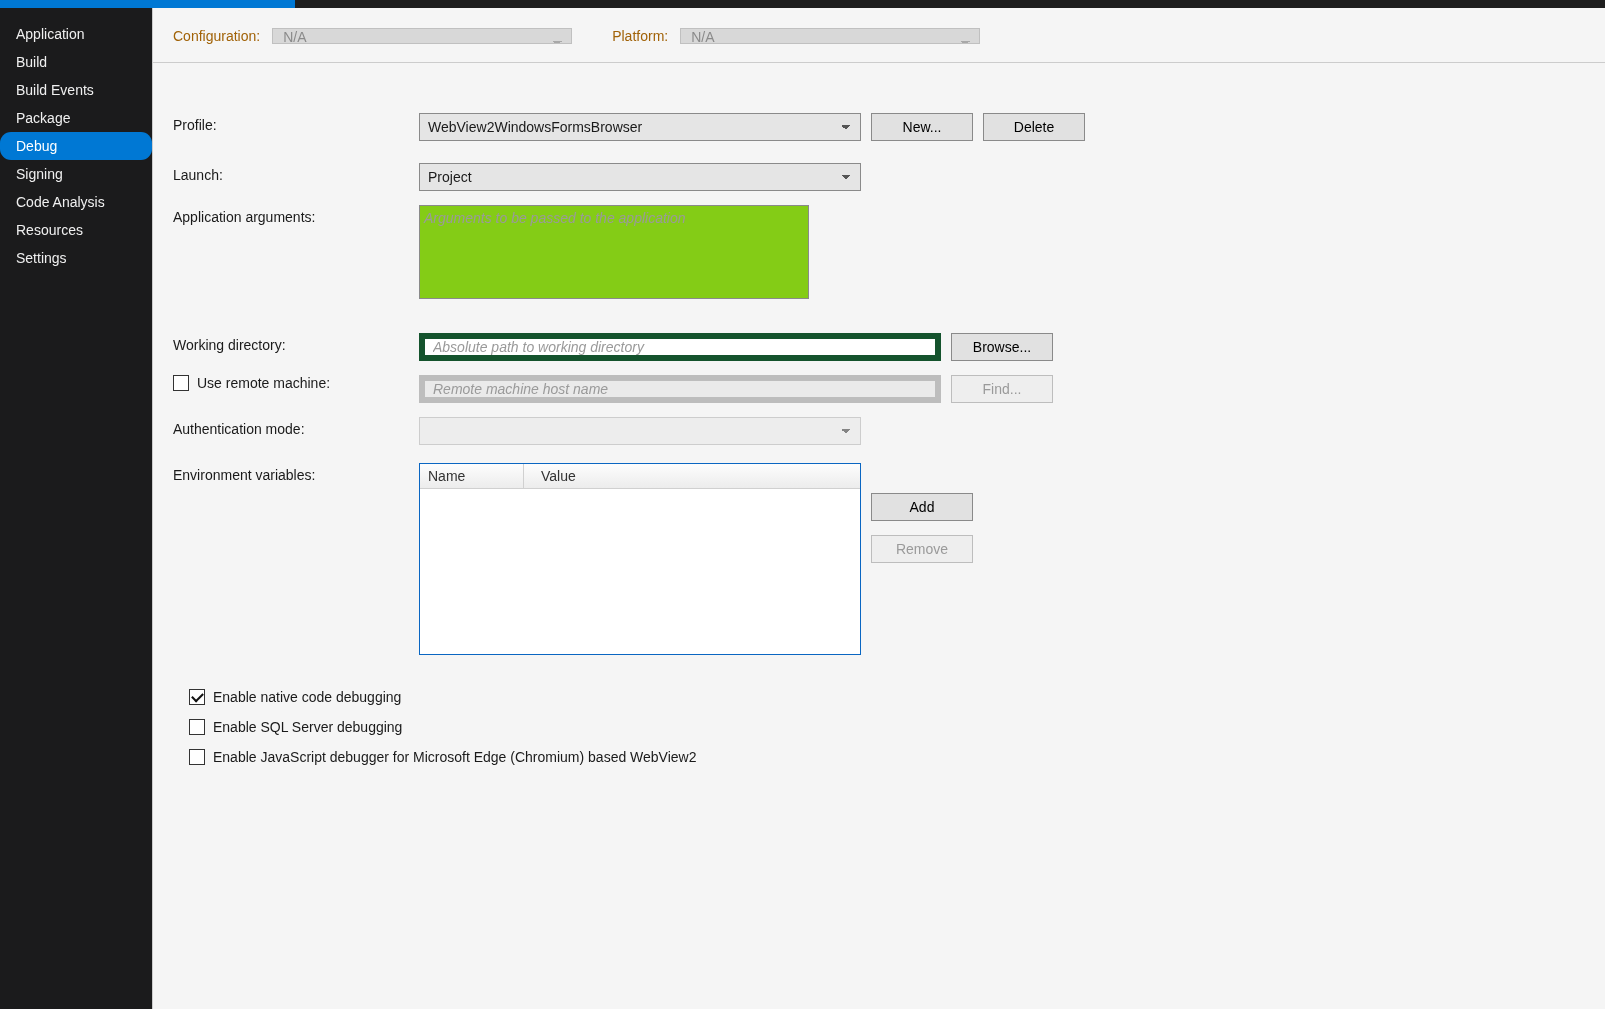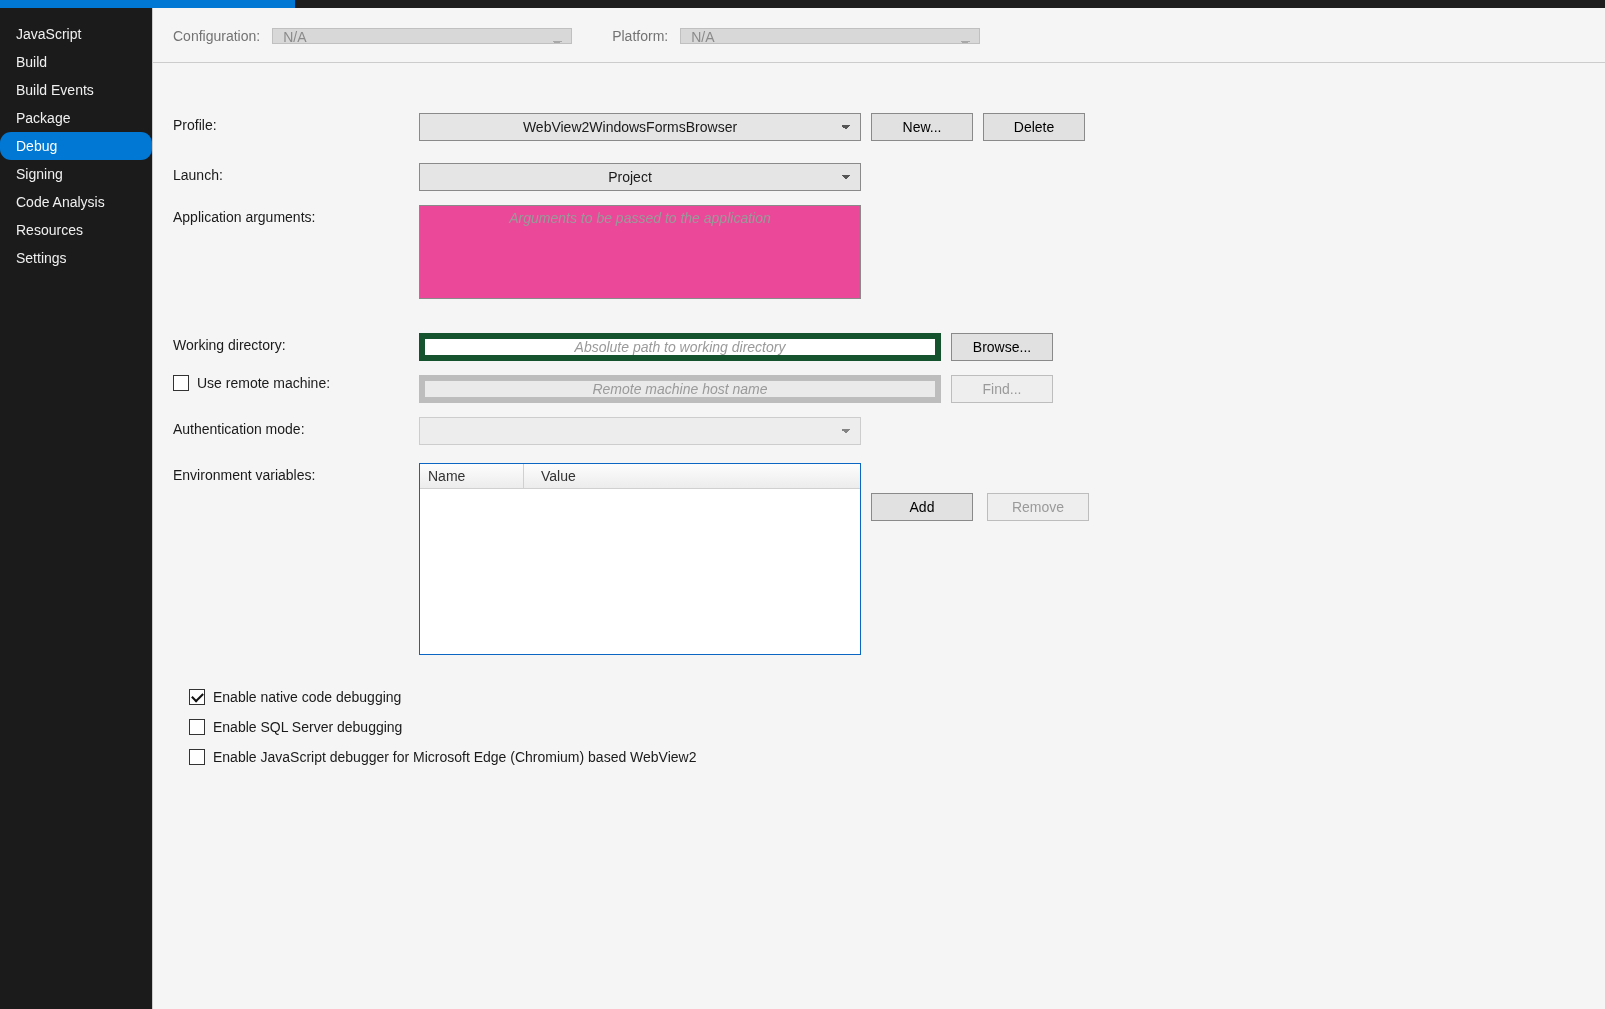--- a/index.html
+++ b/index.html
@@ -16,58 +16,58 @@
   .sidebar-item { padding: 6px 16px; cursor: pointer; font-size: 14px; color: #f0f0f0; position: relative; }
   .sidebar-item.active { background: #0078d4; color: #ffffff; border-radius: 11px; }
   .sidebar-item.active::after {
     content: ""; position: absolute; right: -8px; top: 50%; margin-top: -8px;
     border: 8px solid transparent; border-left-color: #0078d4;
   }
 
   
   .content { flex: 1; background: #f5f5f5; padding: 0 0 0 0; overflow: auto; border-left: 1px solid #ccc; }
   .config-row { display: flex; align-items: center; padding: 20px 20px 18px 20px; border-bottom: 1px solid #cccccc; gap: 12px; }
-  .config-label { color: #737373; font-size: 14px; }
+  .config-label { color: #a16207; font-size: 14px; }
   .config-select {
     appearance: none; -webkit-appearance: none;
     background: #cccccc; border: 1px solid #aaaaaa; color: #5e5e5e;
     height: 16px; padding: 0 28px 0 10px; font-size: 14px;
     background-image: linear-gradient(45deg, transparent 50%, #888 50%), linear-gradient(135deg, #888 50%, transparent 50%);
     background-position: calc(100% - 14px) 12px, calc(100% - 9px) 12px;
     background-size: 5px 5px, 5px 5px; background-repeat: no-repeat;
   }
   .config-select.wide1 { width: 300px; }
   .config-select.wide2 { width: 300px; }
 
   .form-area { padding: 30px 20px 30px 20px; }
   .form-row { display: flex; align-items: flex-start; margin-bottom: 14px; }
   .form-label { width: 246px; padding-top: 4px; font-size: 14px; color: #1a1a1a; }
   .form-controls { display: flex; gap: 10px; align-items: flex-start; }
 
   .dropdown, .textbox, .textarea {
-    font-family: inherit; font-size: 14px; color: #1a1a1a; text-align: center;
+    font-family: inherit; font-size: 14px; color: #1a1a1a;
   }
   .dropdown {
     width: 442px; height: 28px; border: 1px solid #8a8a8a; background: #e5e5e5; padding: 0 28px 0 8px;
     appearance: none; -webkit-appearance: none;
     background-image: linear-gradient(45deg, transparent 50%, #555 50%), linear-gradient(135deg, #555 50%, transparent 50%);
     background-position: calc(100% - 14px) 11px, calc(100% - 9px) 11px;
     background-size: 5px 5px, 5px 5px; background-repeat: no-repeat;
   }
   .dropdown.disabled { background-color: #eaeaea; color: #999; border-color: #bdbdbd; }
 
   .textbox {
     width: 522px; height: 28px; border: 6px solid #14532d; background: #ffffff; padding: 0 8px;
   }
   .textbox::placeholder { color: #9a9a9a; font-style: italic; }
   .textbox.disabled { background: #eaeaea; border-color: #bdbdbd; color: #999; }
   .textbox.disabled::placeholder { color: #9a9a9a; }
 
   .textarea {
-    width: 442px; height: 94px; border: 1px solid #8a8a8a; background: #ec4899; padding: 4px 24px; resize: none;
+    width: 390px; height: 94px; border: 1px solid #8a8a8a; background: #84cc16; padding: 4px 4px; resize: none;
   }
   .textarea::placeholder { color: #9a9a9a; font-style: italic; }
 
   .btn {
     min-width: 102px; height: 28px; border: 1px solid #8a8a8a; background: #e1e1e1;
     font-size: 14px; cursor: pointer; padding: 0 10px;
   }
   .btn.disabled { color: #9a9a9a; border-color: #bdbdbd; background: #eeeeee; cursor: default; }
 
   
@@ -85,35 +85,35 @@
   
   .env-table {
     width: 442px; height: 192px; border: 1px solid #0a66c2; background: #ffffff; display: flex; flex-direction: column;
   }
   .env-header { display: flex; background: linear-gradient(#fdfdfd, #ececec); border-bottom: 1px solid #d0d0d0; }
   .env-col { padding: 4px 8px; font-size: 14px; color: #333; border-right: 1px solid #d0d0d0; }
   .env-col.name { width: 104px; }
   .env-col.value { flex: 1; border-right: none; margin-left: 9px; }
   .env-body { flex: 1; }
 
-  .env-buttons { display: flex; flex-direction: row; gap: 14px; margin-top: 30px; }
+  .env-buttons { display: flex; flex-direction: column; gap: 14px; margin-top: 30px; }
 
   .spacer-lg { height: 20px; }
 </style>
 </head>
 <body>
 
 <div class="topstrip">
   <div class="topbar"></div>
 </div>
 
 <div class="main">
 
   <div class="sidebar">
-    <div class="sidebar-item">JavaScript</div>
+    <div class="sidebar-item">Application</div>
     <div class="sidebar-item">Build</div>
     <div class="sidebar-item">Build Events</div>
     <div class="sidebar-item">Package</div>
     <div class="sidebar-item active">Debug</div>
     <div class="sidebar-item">Signing</div>
     <div class="sidebar-item">Code Analysis</div>
     <div class="sidebar-item">Resources</div>
     <div class="sidebar-item">Settings</div>
   </div>
 

